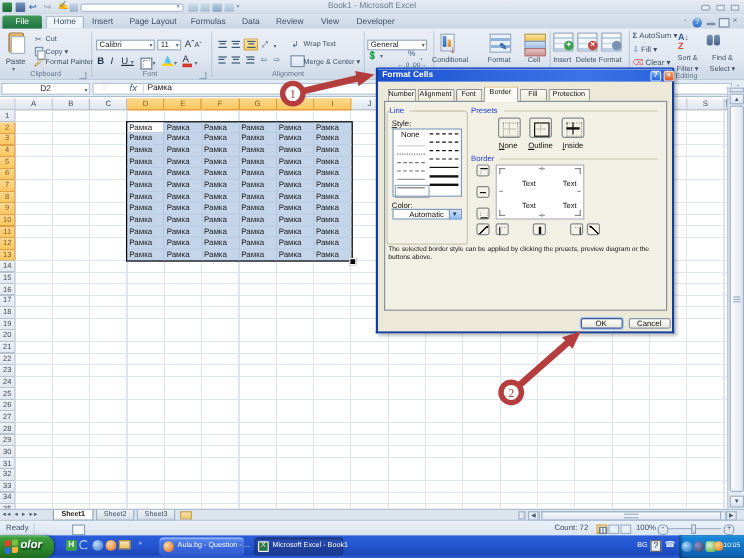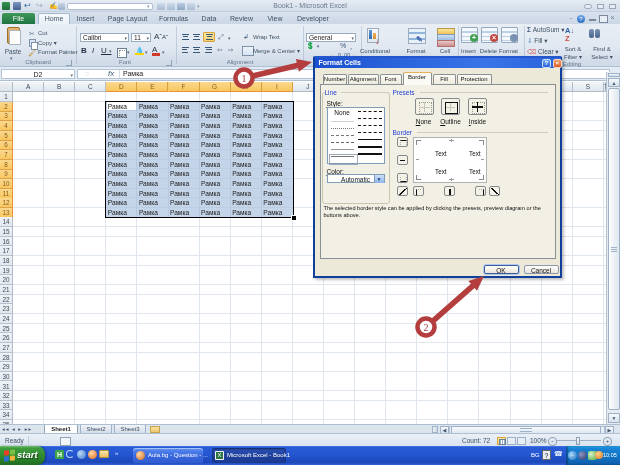--- a/index.html
+++ b/index.html
@@ -391,21 +391,21 @@
 <div class="abs" style="left:0;top:446px;width:620px;height:19px;
 background:linear-gradient(#4b7fe8 0%,#2a5cd8 6%,#2456d2 45%,#1c47b8 85%,#2e61d8 100%);">
  <div class="abs" style="left:0;top:0;width:45px;height:19px;border-radius:0 8px 8px 0;
   background:linear-gradient(#6cbf6c 0%,#3d9b3d 12%,#2f8a2f 55%,#1f6b1f 100%);box-shadow:1px 0 2px rgba(0,0,0,0.4);">
   <div class="abs" style="left:4px;top:3.5px;width:11px;height:11px;transform:skewY(-6deg);">
     <div class="abs" style="left:0;top:0;width:5px;height:5px;background:#e8402a;border-radius:1px;"></div>
     <div class="abs" style="left:6px;top:0;width:5px;height:5px;background:#7bc043;border-radius:1px;"></div>
     <div class="abs" style="left:0;top:6px;width:5px;height:5px;background:#2a6fd6;border-radius:1px;"></div>
     <div class="abs" style="left:6px;top:6px;width:5px;height:5px;background:#f3b33a;border-radius:1px;"></div>
   </div>
-  <div class="abs" style="left:17px;top:3px;font-size:9.5px;font-weight:bold;font-style:italic;color:#fff;text-shadow:1px 1px 1px rgba(0,0,0,0.5);">start</div>
+  <div class="abs" style="left:17px;top:3px;font-size:9.5px;font-weight:bold;font-style:italic;color:#fff;text-shadow:1px 1px 1px rgba(0,0,0,0.5);">olor</div>
  </div>
  <div class="abs" style="left:55px;top:4px;width:9px;height:9px;background:#3aa648;border-radius:1px;color:#fff;font-size:7px;text-align:center;line-height:9px;font-weight:bold;">H</div>
  <div class="abs" style="left:66px;top:4px;width:8px;height:8px;border:1.5px solid #bcd8f8;border-right-color:transparent;border-radius:50%;box-sizing:border-box;"></div>
  <div class="abs" style="left:77px;top:4px;width:9px;height:9px;background:radial-gradient(circle at 35% 35%,#bcd9f7,#3a77c9);border-radius:50%;"></div>
  <div class="abs" style="left:88px;top:4px;width:9px;height:9px;background:radial-gradient(circle at 40% 35%,#ffd9a0,#e2641f);border-radius:50%;"></div>
  <div class="abs" style="left:99px;top:4px;width:10px;height:8px;background:linear-gradient(#f9e8b0,#e8bf5e);border:1px solid #ba9440;border-radius:1px;box-sizing:border-box;"></div>
  <div class="abs" style="left:115px;top:4px;color:#cfe0ff;font-size:6px;">»</div>
  <div class="abs" style="left:133px;top:2px;width:70px;height:15px;border-radius:3px;
   background:linear-gradient(#5b8df2,#3a68de 50%,#2f5bd0);box-shadow:inset 0 1px 1px rgba(255,255,255,0.5);">
    <div class="abs" style="left:3px;top:3px;width:9px;height:9px;background:radial-gradient(circle at 35% 35%,#ffd9a0,#d2641f);border-radius:50%;"></div>

